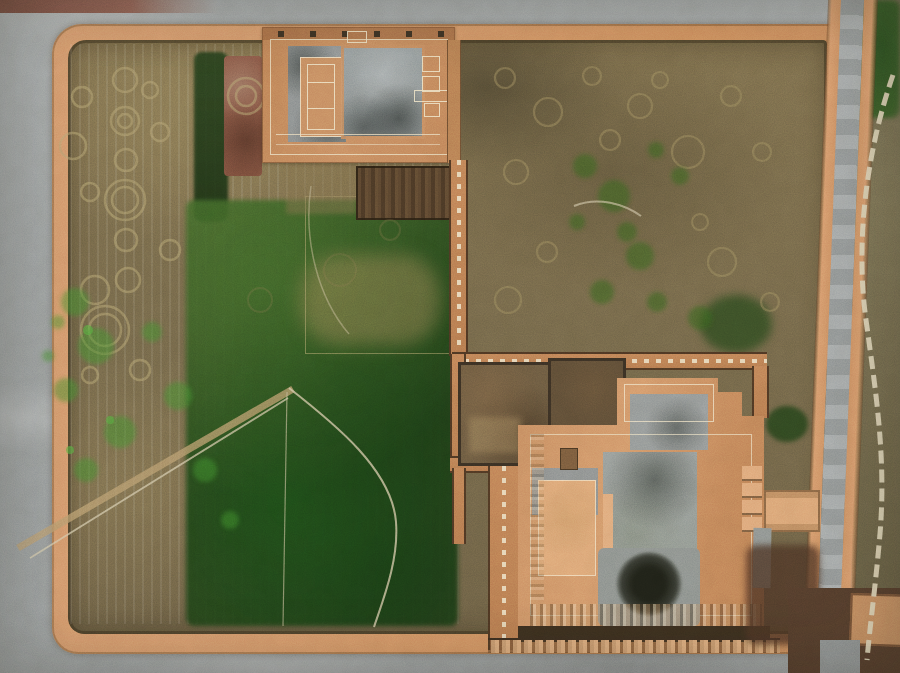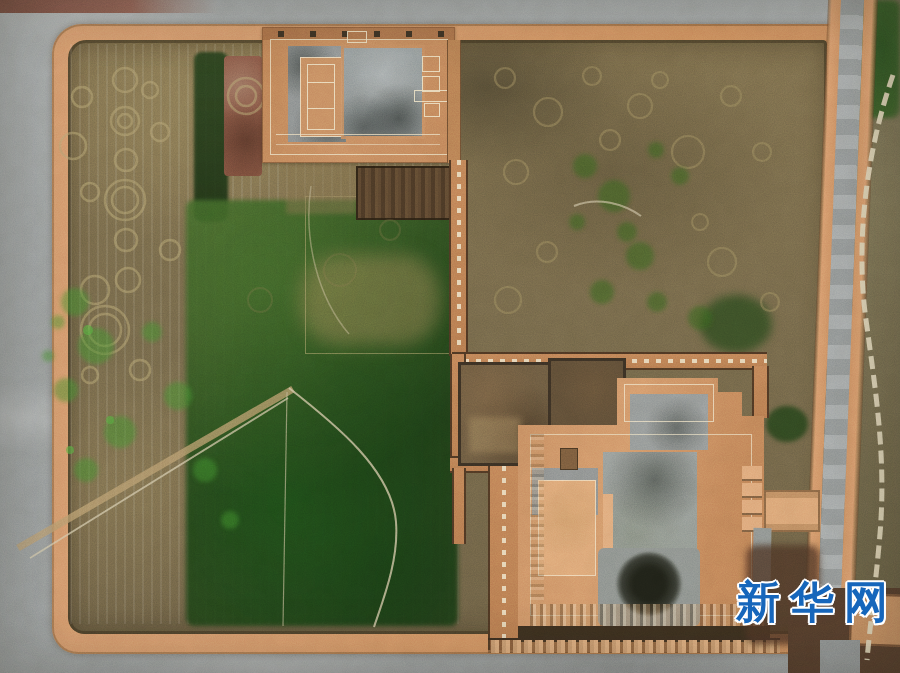--- a/index.html
+++ b/index.html
@@ -404,16 +404,15 @@
       <filter id="fn2">
           <feTurbulence type="fractalNoise" baseFrequency="0.06" numOctaves="3" seed="7"></feTurbulence>
         <feColorMatrix type="matrix" values="0 0 0 0 0.45  0 0 0 0 0.42  0 0 0 0 0.32  0 0 0 0.8 0"></feColorMatrix>
         </filter>
     </defs>
     <rect width="900" height="673" filter="url(#fn2)"></rect>
   </svg>
   <div class="a" id="vignette"></div>
 
   <div class="a" id="watermark">
-    <div id="wm-brand">新华网</div>
   </div>
 
 </div>
 
 </body></html>

